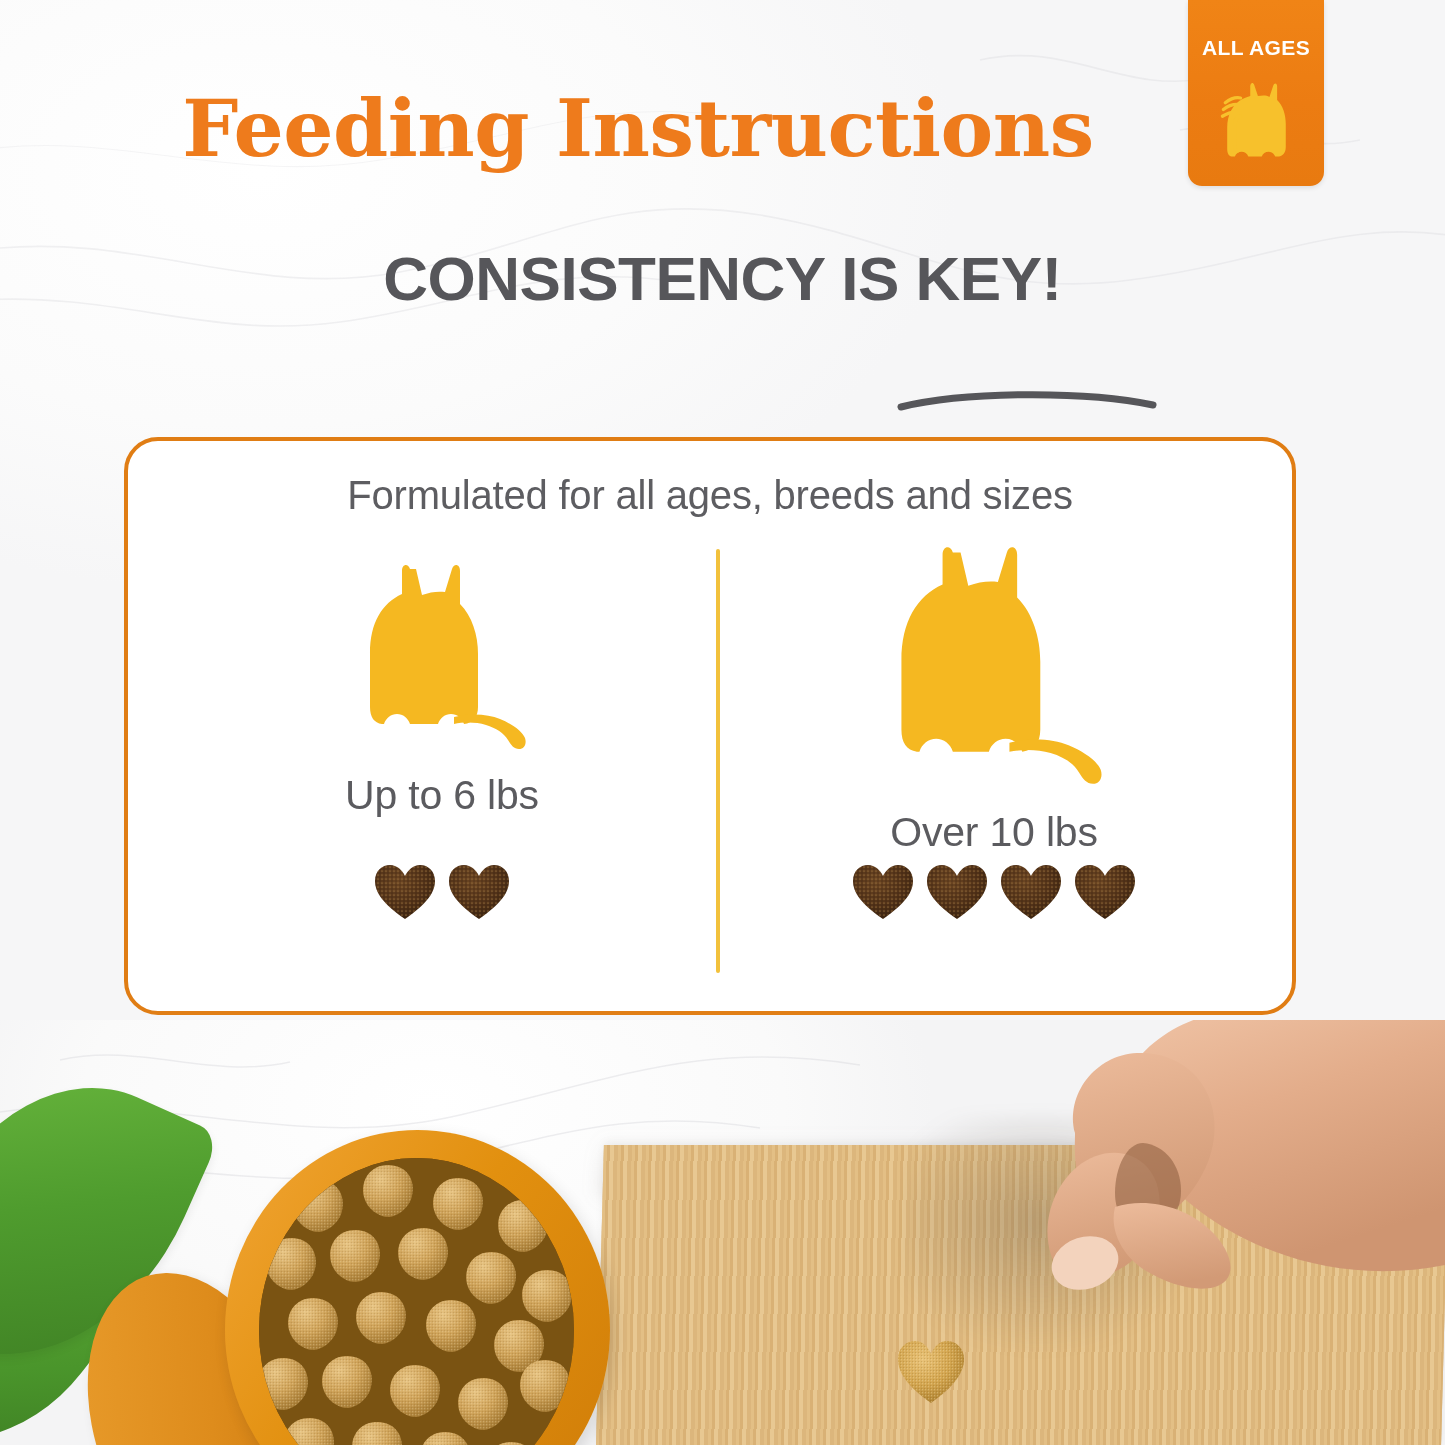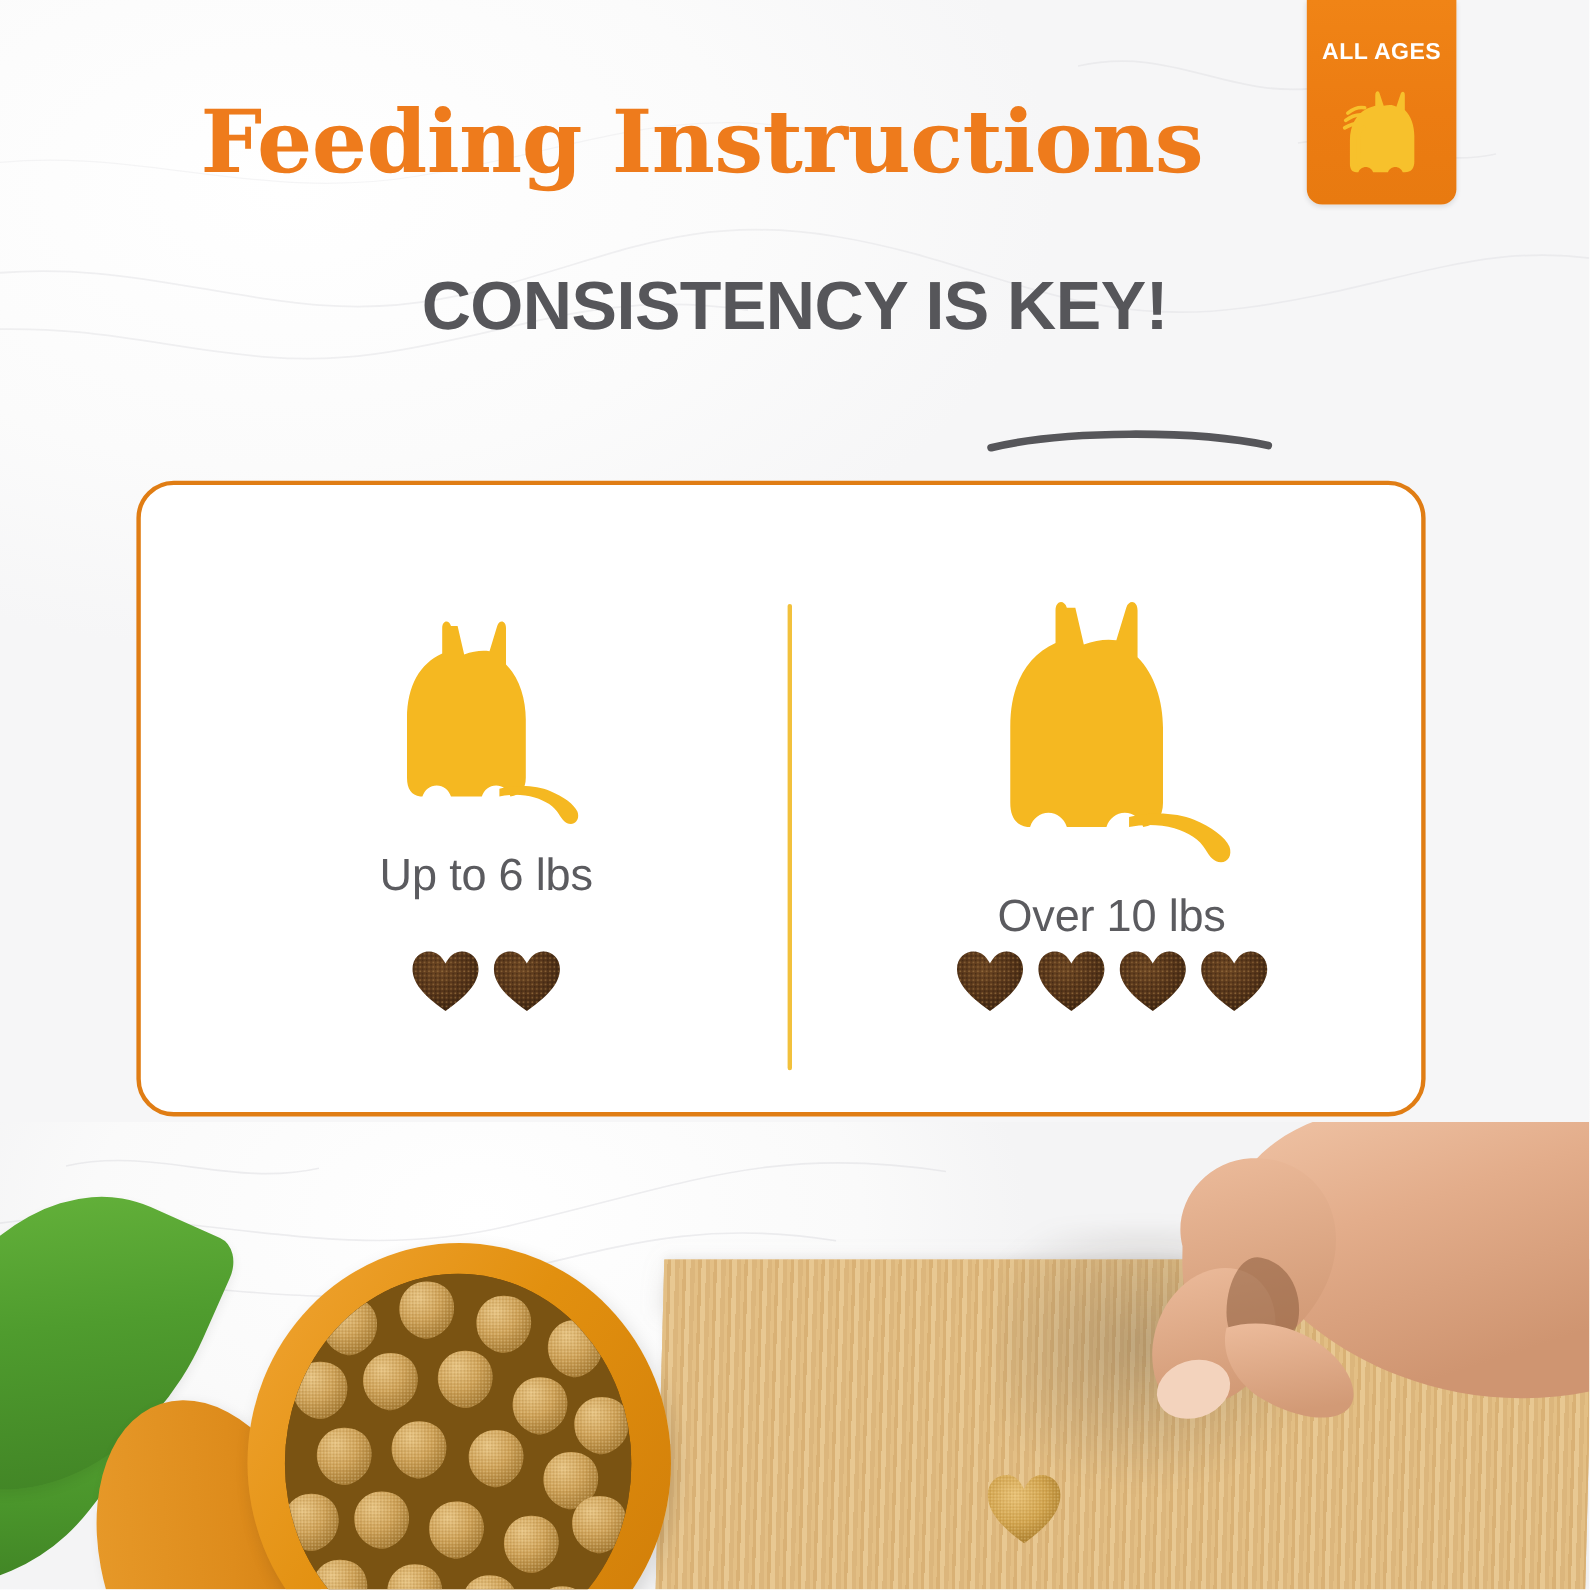--- a/index.html
+++ b/index.html
@@ -157,21 +157,21 @@
     background: #f2c13c;
     border-radius: 2px;
   }
 
   .panel {
     position: absolute;
     top: 96px;
     height: 450px;
   }
   .panel-left  { left: 40px;  width: 548px; }
-  .panel-right { left: 592px; width: 548px; padding-left: 33px; }
+  .panel-right { left: 592px; width: 548px; }
 
   .cat-wrap {
     position: absolute;
     left: 0;
     width: 100%;
     display: flex;
     justify-content: center;
     align-items: flex-end;
   }
   .panel-left .cat-wrap  { top: 20px;  height: 196px; }
@@ -369,20 +369,21 @@
 
   <div class="subhead">CONSISTENCY IS KEY!</div>
 
 
   <svg class="underline-arc" viewBox="0 0 260 28">
     <path d="M4,22 C70,6 190,6 256,20" stroke="#56565a" stroke-width="7" fill="none" stroke-linecap="round"></path>
   </svg>
 
   <div class="card">
 
+    <div class="card-subtitle">Formulated for all ages, breeds and sizes</div>
 
     <div class="card-divider"></div>
 
     <div class="panel panel-left">
       <div class="cat-wrap">
         <svg width="176" height="196" viewBox="0 0 176 196">
           <path fill="#f5b821" d="M62,12 L68,38 C76,35 84,34 91,35 L98,12
             C100,6 106,7 106,14 L106,47 C118,59 124,78 124,97
             L124,150 C124,160 119,166 110,167
             C108,161 103,157 97,157 C91,157 86,161 84,167

